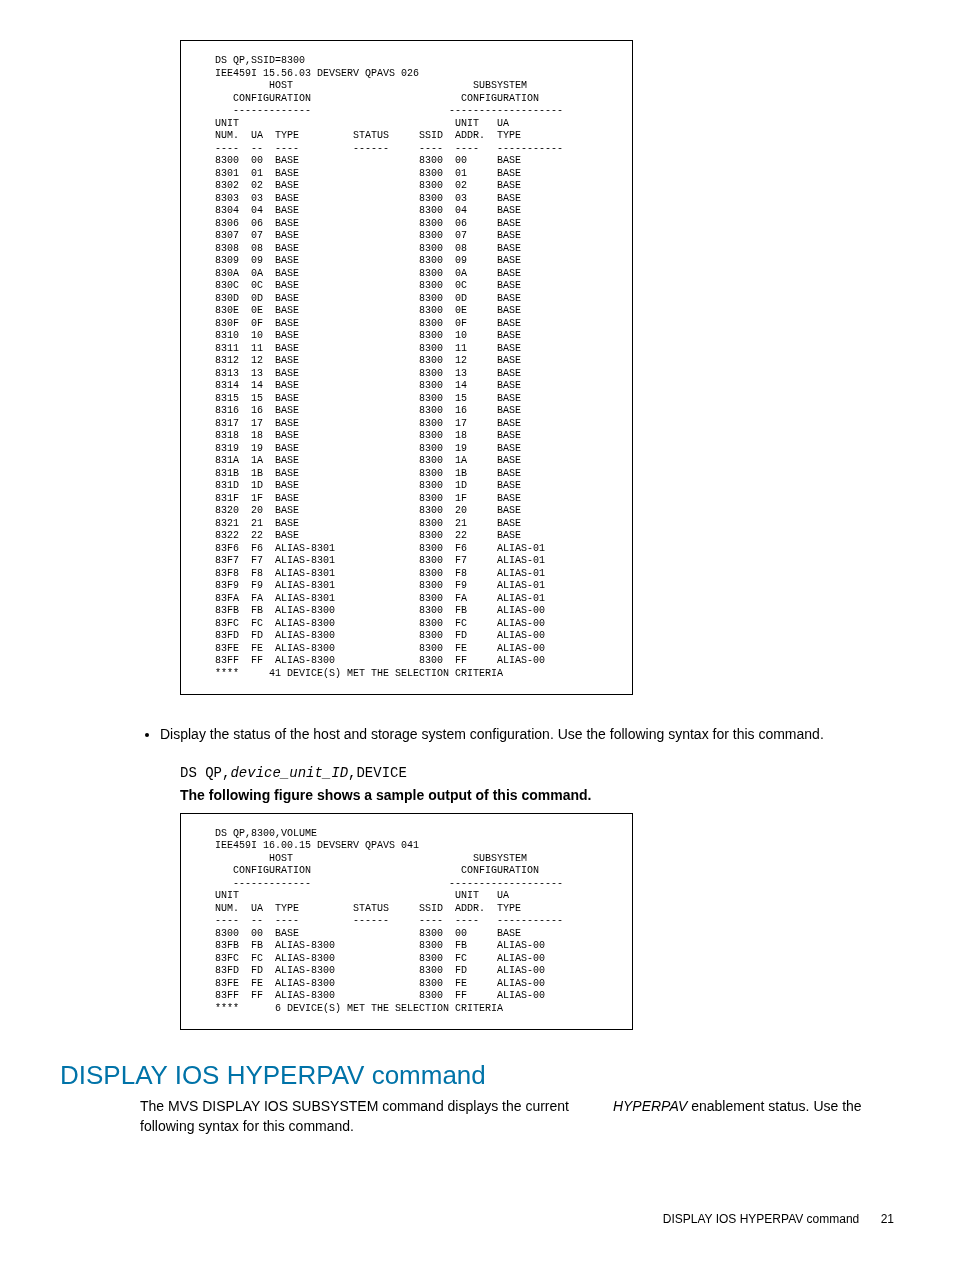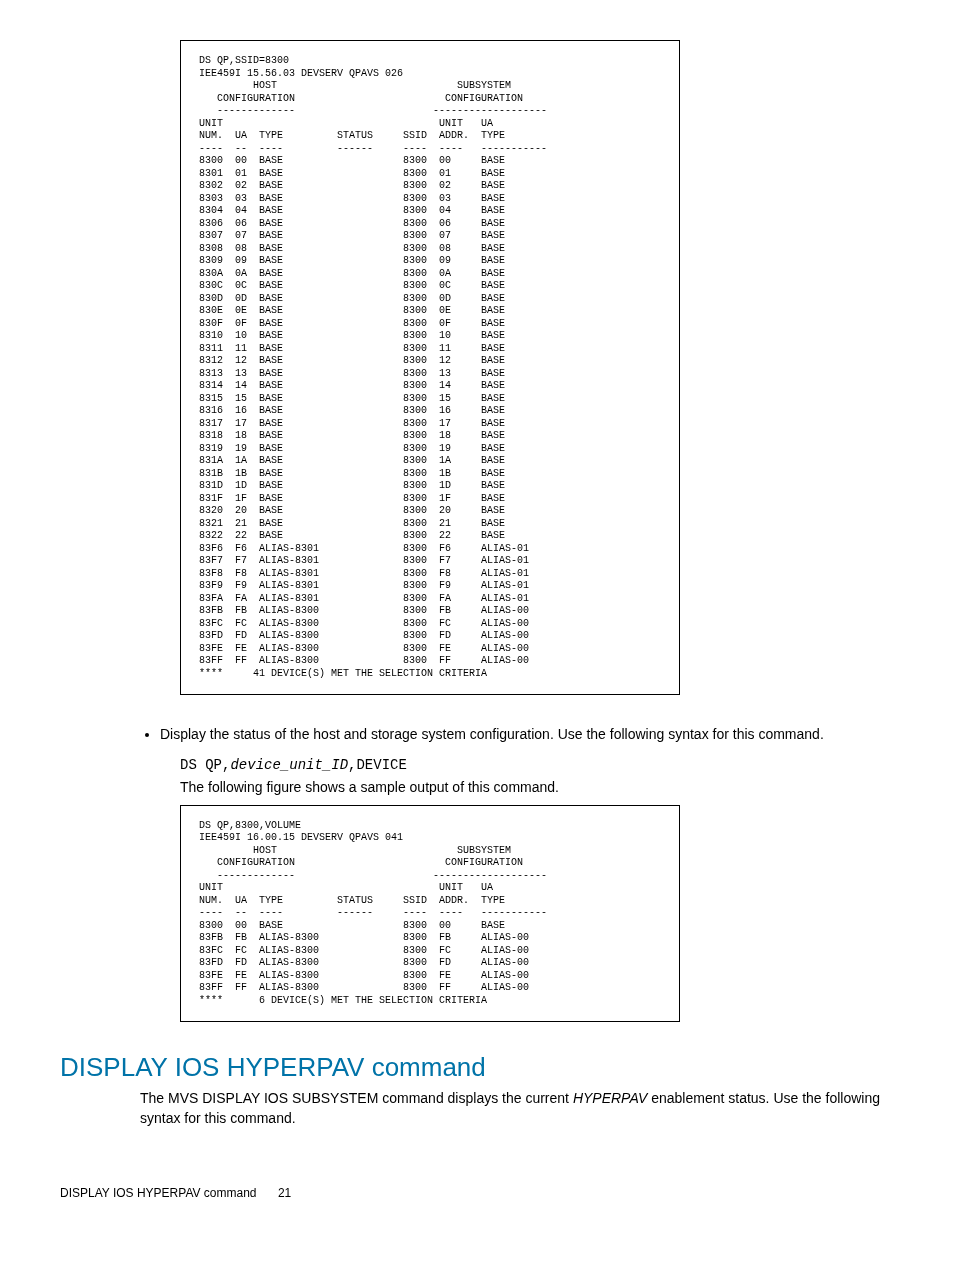--- a/index.html
+++ b/index.html
@@ -7,62 +7,64 @@
     padding: 40px 60px 60px 60px;
     font-family: Arial, Helvetica, sans-serif;
     font-size: 14px;
     color: #000;
     background: #fff;
     width: 954px;
     box-sizing: border-box;
   }
   .code-box {
     border: 1px solid #000;
-    padding: 14px 18px;
+    padding: 14px 34px;
     margin: 0 0 30px 120px;
     font-family: "Courier New", Courier, monospace;
     font-size: 10px;
     line-height: 1.25;
     white-space: pre;
-    width: 500px;
+    width: 453px;
     box-sizing: border-box;
   }
   ul.bullet {
-    margin: 0 0 12px 80px;
+    margin: 0 0 20px 80px;
     padding-left: 20px;
   }
   ul.bullet li {
     font-size: 14px;
     line-height: 1.4;
   }
   .cmd-line {
     font-family: "Courier New", Courier, monospace;
     font-size: 14px;
     margin: 8px 0 6px 120px;
   }
   .cmd-line .ital { font-style: italic; }
   .body-text {
     margin: 4px 0 10px 120px;
     font-size: 14px;
+    font-weight: bold;
   }
   h2.section {
     font-family: Arial, Helvetica, sans-serif;
     font-weight: normal;
     font-size: 26px;
     color: #0073a8;
     margin: 30px 0 6px 0;
   }
   .section-body {
     margin: 0 0 0 80px;
     font-size: 14px;
     line-height: 1.4;
   }
-  .section-body em { font-style: italic; }
+  .section-body em { font-style: italic; margin-left: 40px; }
   .footer {
-    margin-top: 58px;
+    margin-top: 76px;
+    text-align: right;
     font-size: 12px;
   }
   .footer .pnum { margin-left: 18px; }
 </style>
 </head>
 <body>
 
 <div class="code-box" id="box1">DS QP,SSID=8300
 IEE459I 15.56.03 DEVSERV QPAVS 026
          HOST                              SUBSYSTEM

